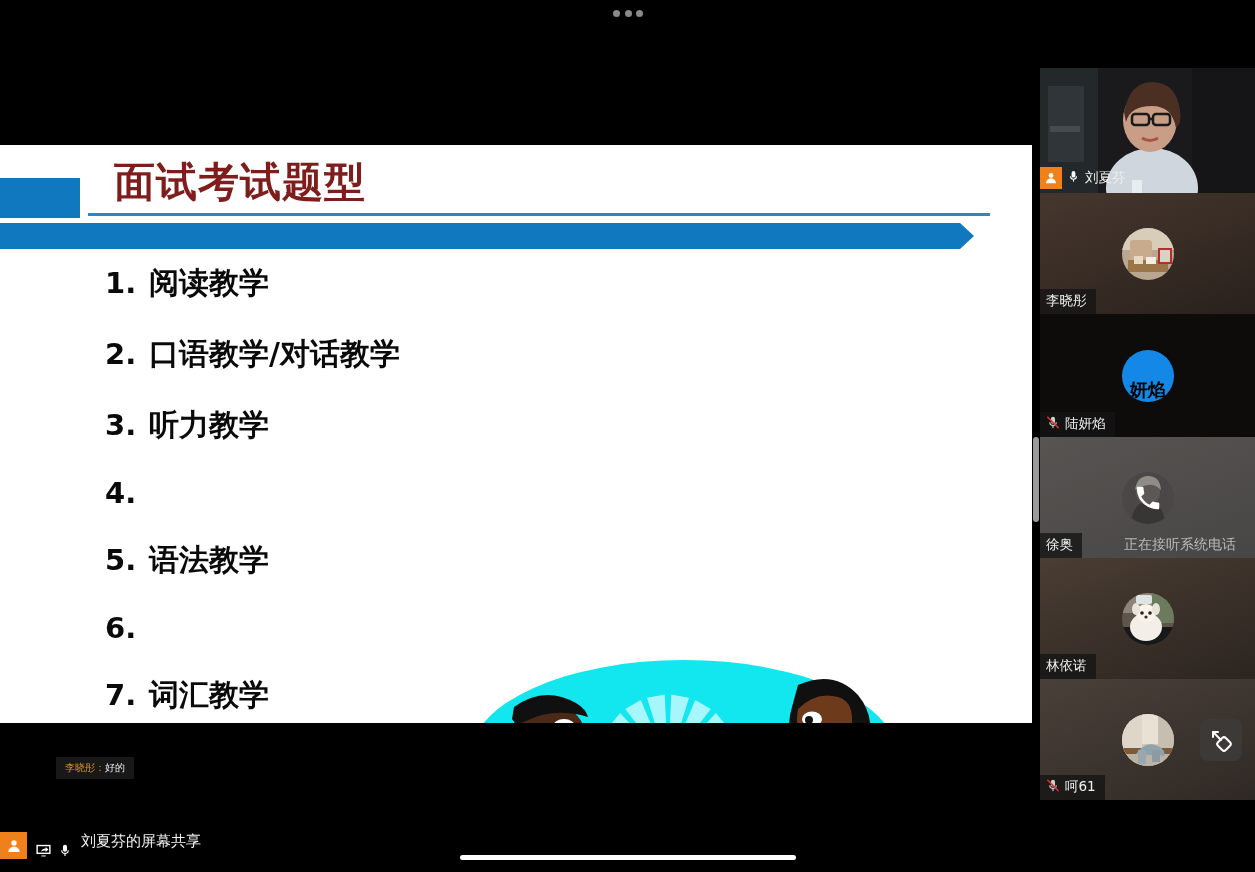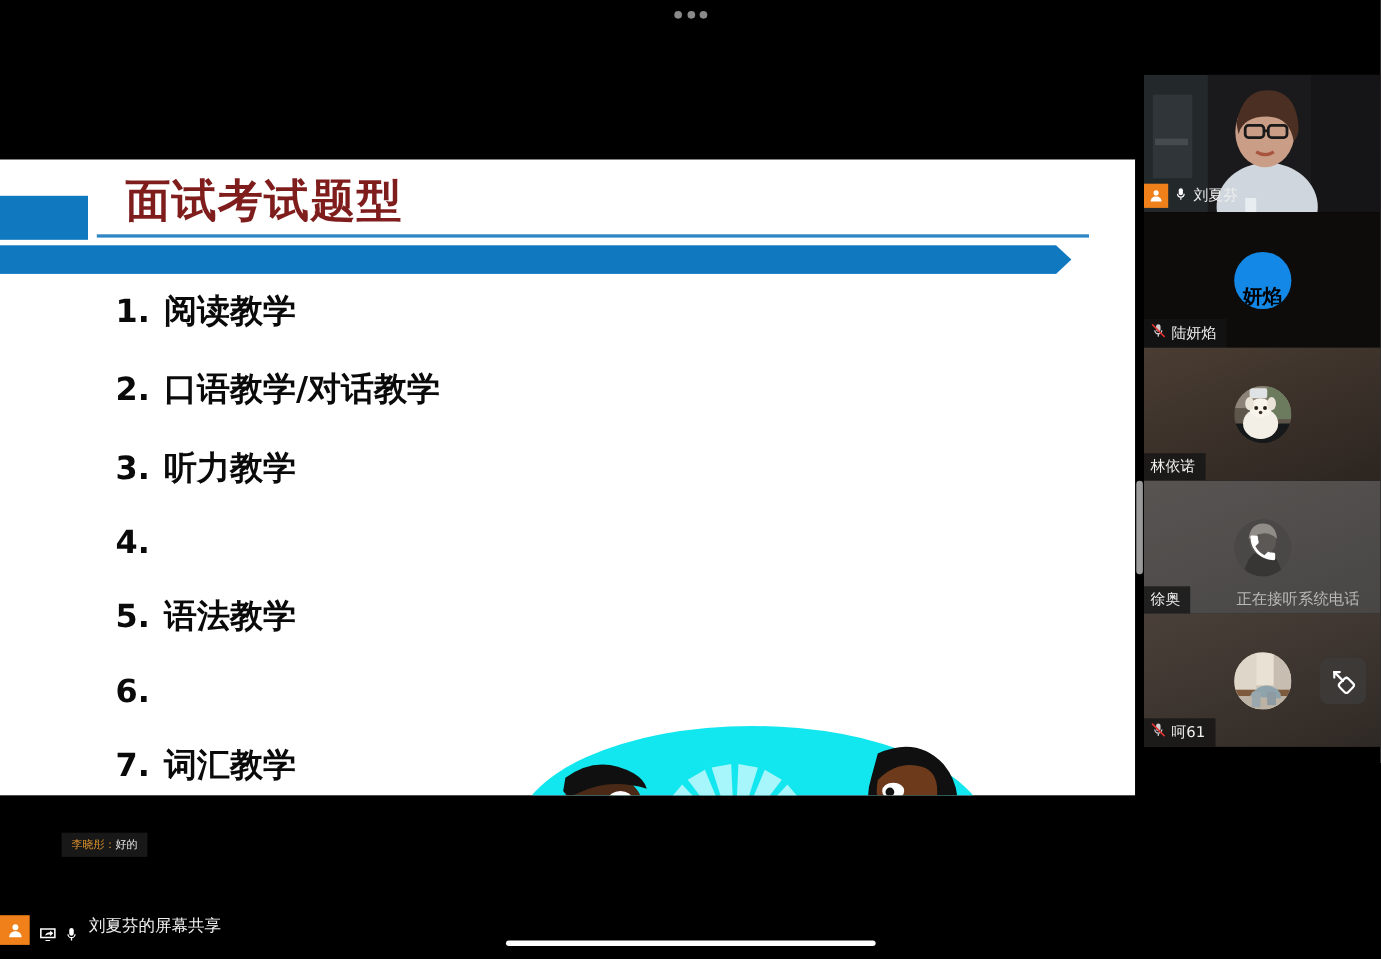--- a/index.html
+++ b/index.html
@@ -368,38 +368,76 @@
           <svg width="13" height="15" viewBox="0 0 24 24" fill="#fff">
             <rect x="8.5" y="2" width="7" height="12" rx="3.5"></rect>
             <path d="M5.5 11.5a6.5 6.5 0 0 0 13 0h-2a4.5 4.5 0 0 1-9 0z"></path>
             <rect x="11" y="17.5" width="2" height="4"></rect>
           </svg>
         </span>
         <span>刘夏芬</span>
       </div>
     </div>
 
+    <div class="tile" style="height:121px;background:linear-gradient(160deg,#46372e,#2a211c)">
+      <div class="avatar">
+        <svg viewBox="0 0 52 52">
+          <rect width="52" height="52" fill="#b9a88f"></rect>
+          <rect x="0" y="0" width="52" height="22" fill="#d8cdb9"></rect>
+          <rect x="8" y="12" width="22" height="26" rx="3" fill="#c8ab8c"></rect>
+          <rect x="6" y="32" width="40" height="12" fill="#9a7547"></rect>
+          <rect x="12" y="28" width="9" height="8" fill="#e8d9c4"></rect>
+          <rect x="24" y="29" width="10" height="7" fill="#f0ece4"></rect>
+          <rect x="36" y="20" width="14" height="16" fill="#b62b2b"></rect>
+          <rect x="38" y="22" width="10" height="12" fill="#d9d2c6"></rect>
+        </svg>
+      </div>
+      <div class="name-chip">
+        <span>李晓彤</span>
+      </div>
+    </div>
 
     <div class="tile" style="height:123px;background:#0d0c0b">
       <div class="avatar avatar-initials">
         <span>妍焰</span>
       </div>
       <div class="name-chip">
         <span>
           <svg width="14" height="15" viewBox="0 0 24 24">
             <g fill="#cfcfcf">
               <rect x="8.5" y="2" width="7" height="12" rx="3.5"></rect>
               <path d="M5.5 11.5a6.5 6.5 0 0 0 13 0h-2a4.5 4.5 0 0 1-9 0z"></path>
               <rect x="11" y="17.5" width="2" height="4"></rect>
             </g>
             <path d="M3 3 L21 21" stroke="#e03131" stroke-width="2.6" stroke-linecap="round"></path>
           </svg>
         </span>
         <span>陆妍焰</span>
       </div>
+    </div>
+
+    <div class="tile" style="height:121px;background:linear-gradient(160deg,#4a4542,#343230)">
+      <div class="avatar">
+        <svg viewBox="0 0 52 52">
+          <rect width="52" height="52" fill="#4e4b48"></rect>
+          <path d="M8 52 q4,-22 18,-24 q14,2 18,24z" fill="#2e2c2a"></path>
+          <ellipse cx="26" cy="20" rx="12" ry="13" fill="#6d6864"></ellipse>
+          <path d="M13 18 q2,-14 13,-14 q12,0 13,14 q-6,-6 -13,-5 q-8,1 -13,5z" fill="#c9c4bd"></path>
+        </svg>
+      </div>
+      <div class="dim"></div>
+      <div class="phone-overlay">
+        <svg width="30" height="30" viewBox="0 0 24 24" fill="#ffffff">
+          <path d="M6.6 10.8c1.5 2.9 3.7 5.1 6.6 6.6l2.2-2.2c.3-.3.7-.4 1-.2 1.2.4 2.4.6 3.6.6.6 0 1 .4 1 1V20c0 .6-.4 1-1 1C10.6 21 3 13.4 3 4c0-.6.4-1 1-1h3.4c.6 0 1 .4 1 1 0 1.3.2 2.5.6 3.6.1.4 0 .8-.2 1.1z"></path>
+        </svg>
+      </div>
+      <div class="name-chip">
+        <span>徐奥</span>
+      </div>
+      <div class="phone-status">正在接听系统电话</div>
     </div>
 
     <div class="tile" style="height:121px;background:linear-gradient(160deg,#4a3d33,#2c2520)">
       <div class="avatar">
         <svg viewBox="0 0 52 52">
           <rect width="52" height="52" fill="#5e554b"></rect>
           <rect x="0" y="0" width="52" height="20" fill="#8d8376"></rect>
           <rect x="30" y="0" width="22" height="30" fill="#6c7a5e"></rect>
           <rect x="0" y="34" width="52" height="18" fill="#16181a"></rect>
           <rect x="14" y="2" width="16" height="9" rx="2" fill="#dfe3e6"></rect>
@@ -410,41 +448,20 @@
           <circle cx="20" cy="20" r="1.8" fill="#2a2018"></circle>
           <circle cx="28" cy="20" r="1.8" fill="#2a2018"></circle>
           <circle cx="24" cy="24" r="1.6" fill="#3a2c20"></circle>
         </svg>
       </div>
       <div class="name-chip">
         <span>林依诺</span>
       </div>
     </div>
 
-    <div class="tile" style="height:121px;background:linear-gradient(160deg,#4a4542,#343230)">
-      <div class="avatar">
-        <svg viewBox="0 0 52 52">
-          <rect width="52" height="52" fill="#4e4b48"></rect>
-          <path d="M8 52 q4,-22 18,-24 q14,2 18,24z" fill="#2e2c2a"></path>
-          <ellipse cx="26" cy="20" rx="12" ry="13" fill="#6d6864"></ellipse>
-          <path d="M13 18 q2,-14 13,-14 q12,0 13,14 q-6,-6 -13,-5 q-8,1 -13,5z" fill="#c9c4bd"></path>
-        </svg>
-      </div>
-      <div class="dim"></div>
-      <div class="phone-overlay">
-        <svg width="30" height="30" viewBox="0 0 24 24" fill="#ffffff">
-          <path d="M6.6 10.8c1.5 2.9 3.7 5.1 6.6 6.6l2.2-2.2c.3-.3.7-.4 1-.2 1.2.4 2.4.6 3.6.6.6 0 1 .4 1 1V20c0 .6-.4 1-1 1C10.6 21 3 13.4 3 4c0-.6.4-1 1-1h3.4c.6 0 1 .4 1 1 0 1.3.2 2.5.6 3.6.1.4 0 .8-.2 1.1z"></path>
-        </svg>
-      </div>
-      <div class="name-chip">
-        <span>徐奥</span>
-      </div>
-      <div class="phone-status">正在接听系统电话</div>
-    </div>
-
     <div class="tile" style="height:121px;background:linear-gradient(160deg,#4a4039,#2f2925)">
       <div class="avatar">
         <svg viewBox="0 0 52 52">
           <rect width="52" height="52" fill="#cfc6b8"></rect>
           <rect x="0" y="0" width="20" height="52" fill="#ded6c8"></rect>
           <rect x="20" y="0" width="16" height="30" fill="#e8e1d4"></rect>
           <rect x="36" y="0" width="16" height="34" fill="#c7bdb0"></rect>
           <rect x="0" y="34" width="52" height="6" fill="#7d5a3c"></rect>
           <rect x="0" y="40" width="52" height="12" fill="#bdb3a5"></rect>
           <path d="M14 40 q10,-14 22,-8 q8,4 6,10z" fill="#8fa3ad"></path>

